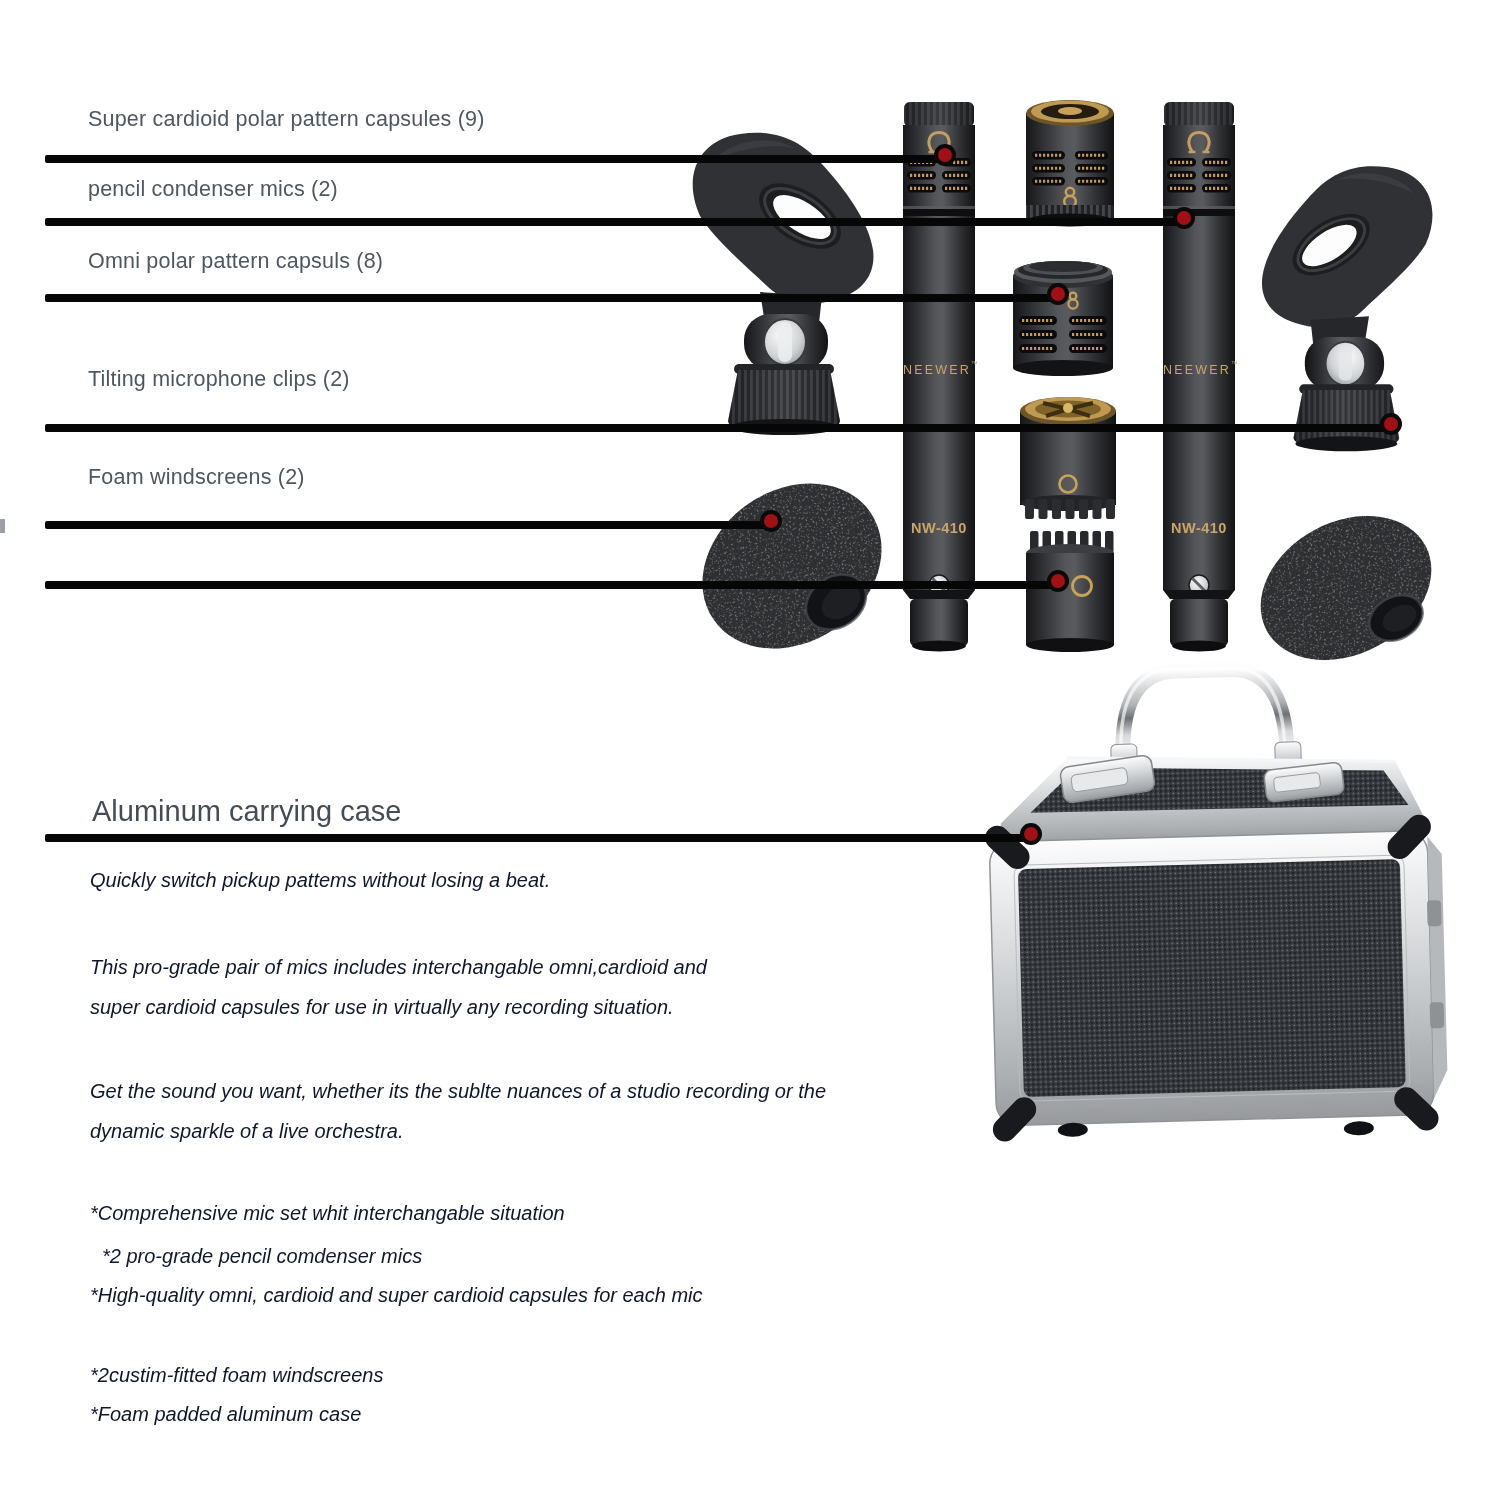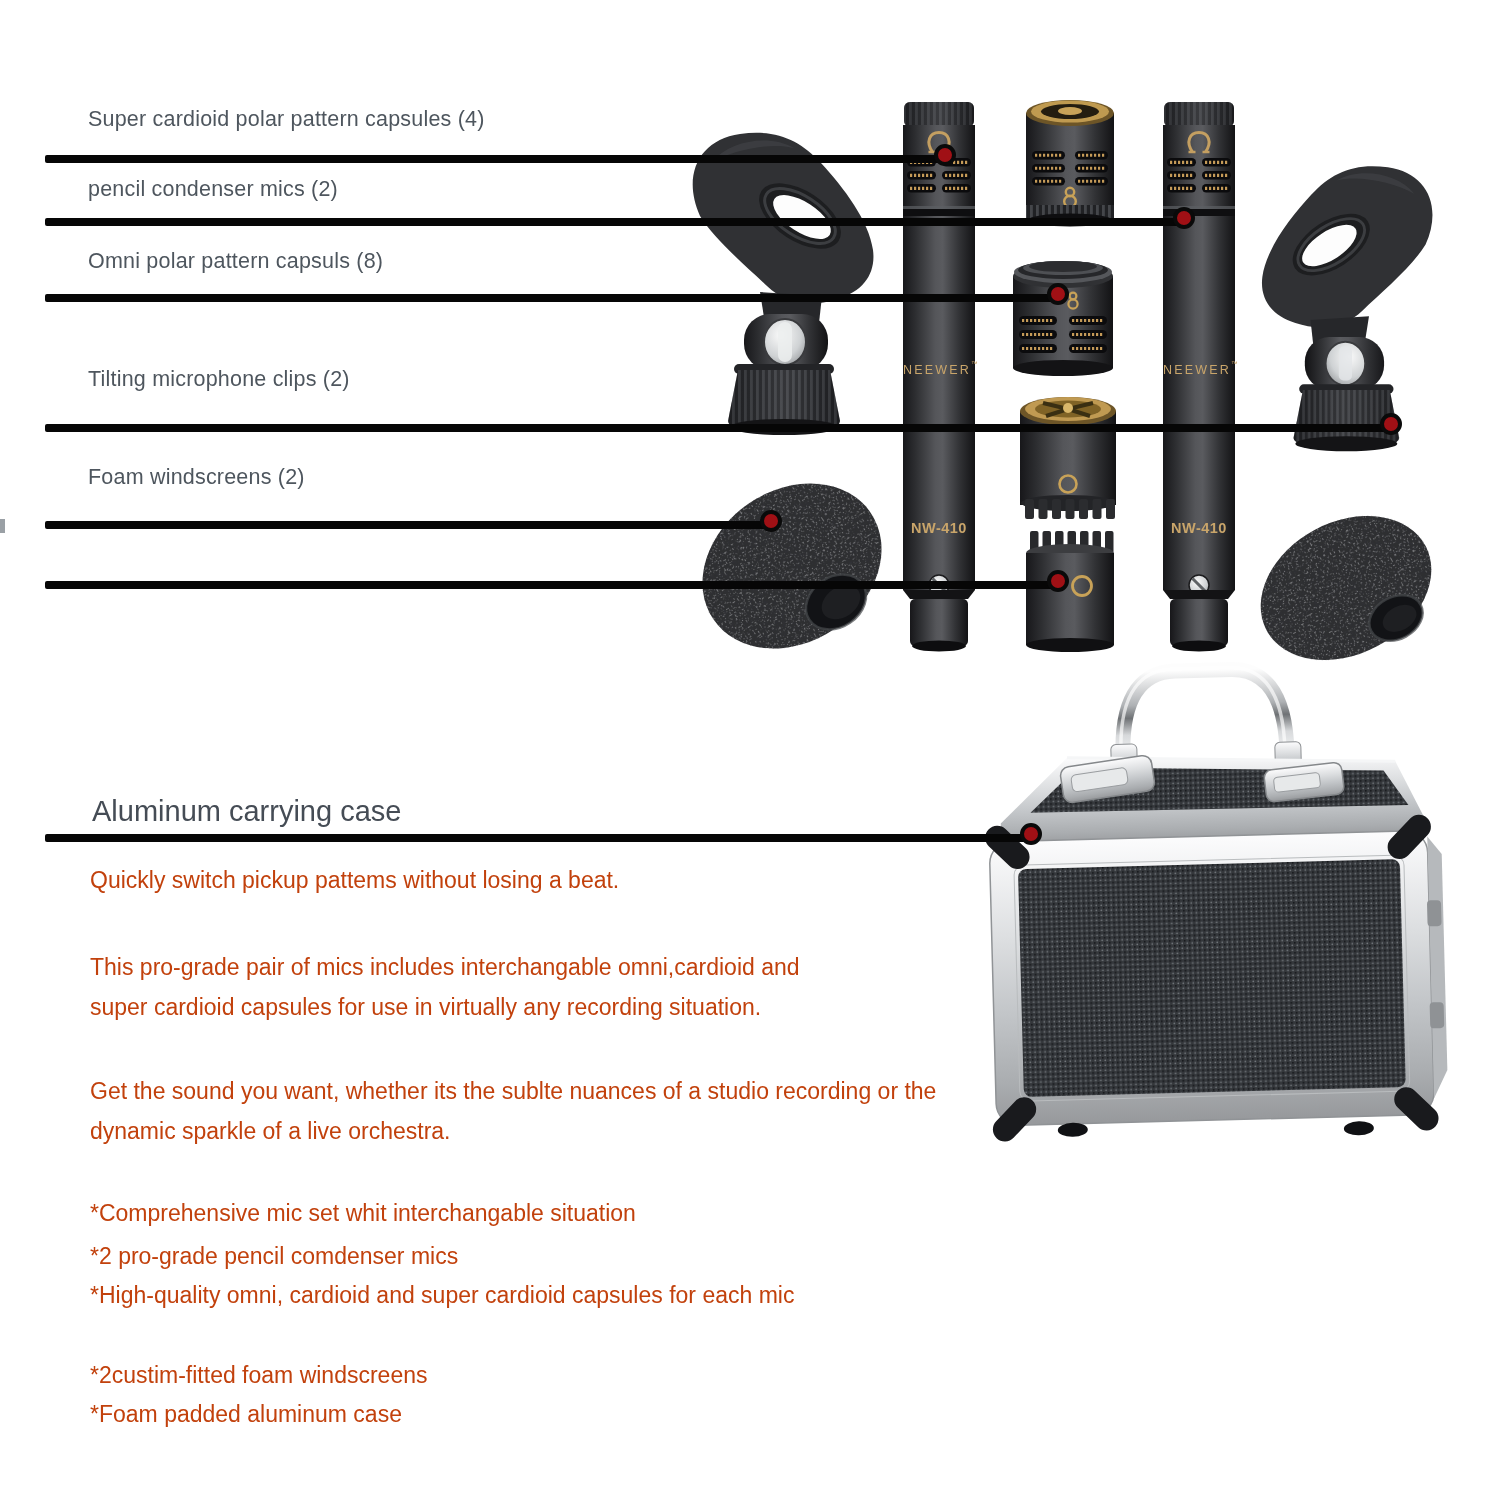--- a/index.html
+++ b/index.html
@@ -12,22 +12,22 @@
   #scene { position:relative; width:1500px; height:1500px; background:#fff; }
   .label {
     position:absolute; font-size:21.5px; color:#4e565e;
     white-space:nowrap; line-height:30px; letter-spacing:0.2px;
   }
   .heading {
     position:absolute; font-size:29px; font-weight:normal; color:#454c55;
     white-space:nowrap; line-height:36px;
   }
   .body-line {
-    position:absolute; font-size:23px; color:#c2410c;
-    white-space:nowrap; line-height:32px;
+    position:absolute; font-size:20px; color:#0f172a;
+    white-space:nowrap; line-height:32px;font-style:italic;
   }
   .callout-line {
     position:absolute; height:8px; background:#060606; border-radius:2px;
   }
   .callout-dot {
     position:absolute; width:22px; height:22px; border-radius:50%;
     background:#a01015; border:4px solid #0a0a0a;
   }
   .prod { position:absolute; }
   svg text { font-family:"Liberation Sans", sans-serif; }
@@ -365,33 +365,33 @@
   <div class="callout-dot" style="left:760px;top:510px"></div>
 
   <div class="callout-line" style="left:45px;top:581px;width:1019px"></div>
   <div class="callout-dot" style="left:1047px;top:570px"></div>
 
   <div class="callout-line" style="left:45px;top:834px;width:992px"></div>
   <div class="callout-dot" style="left:1020px;top:823px"></div>
 
   <div class="edge-tick"></div>
 
-  <div class="label" style="left:88px;top:104px">Super cardioid polar pattern capsules (4)</div>
+  <div class="label" style="left:88px;top:104px">Super cardioid polar pattern capsules (9)</div>
   <div class="label" style="left:88px;top:174px">pencil condenser mics (2)</div>
   <div class="label" style="left:88px;top:246px">Omni polar pattern capsuls (8)</div>
   <div class="label" style="left:88px;top:364px">Tilting microphone clips (2)</div>
   <div class="label" style="left:88px;top:462px">Foam windscreens (2)</div>
 
   <div class="heading" style="left:92px;top:793px">Aluminum carrying case</div>
 
   <div class="body-line" style="left:90px;top:864px">Quickly switch pickup pattems without losing a beat.</div>
   <div class="body-line" style="left:90px;top:951px">This pro-grade pair of mics includes interchangable omni,cardioid and</div>
   <div class="body-line" style="left:90px;top:991px">super cardioid capsules for use in virtually any recording situation.</div>
   <div class="body-line" style="left:90px;top:1075px">Get the sound you want, whether its the sublte nuances of a studio recording or the</div>
   <div class="body-line" style="left:90px;top:1115px">dynamic sparkle of a live orchestra.</div>
 
   <div class="body-line" style="left:90px;top:1197px">*Comprehensive mic set whit interchangable situation</div>
-  <div class="body-line" style="left:90px;top:1240px">*2 pro-grade pencil comdenser mics</div>
+  <div class="body-line" style="left:102px;top:1240px">*2 pro-grade pencil comdenser mics</div>
   <div class="body-line" style="left:90px;top:1279px">*High-quality omni, cardioid and super cardioid capsules for each mic</div>
   <div class="body-line" style="left:90px;top:1359px">*2custim-fitted foam windscreens</div>
   <div class="body-line" style="left:90px;top:1398px">*Foam padded aluminum case</div>
 
 </div>
 
 </body></html>

